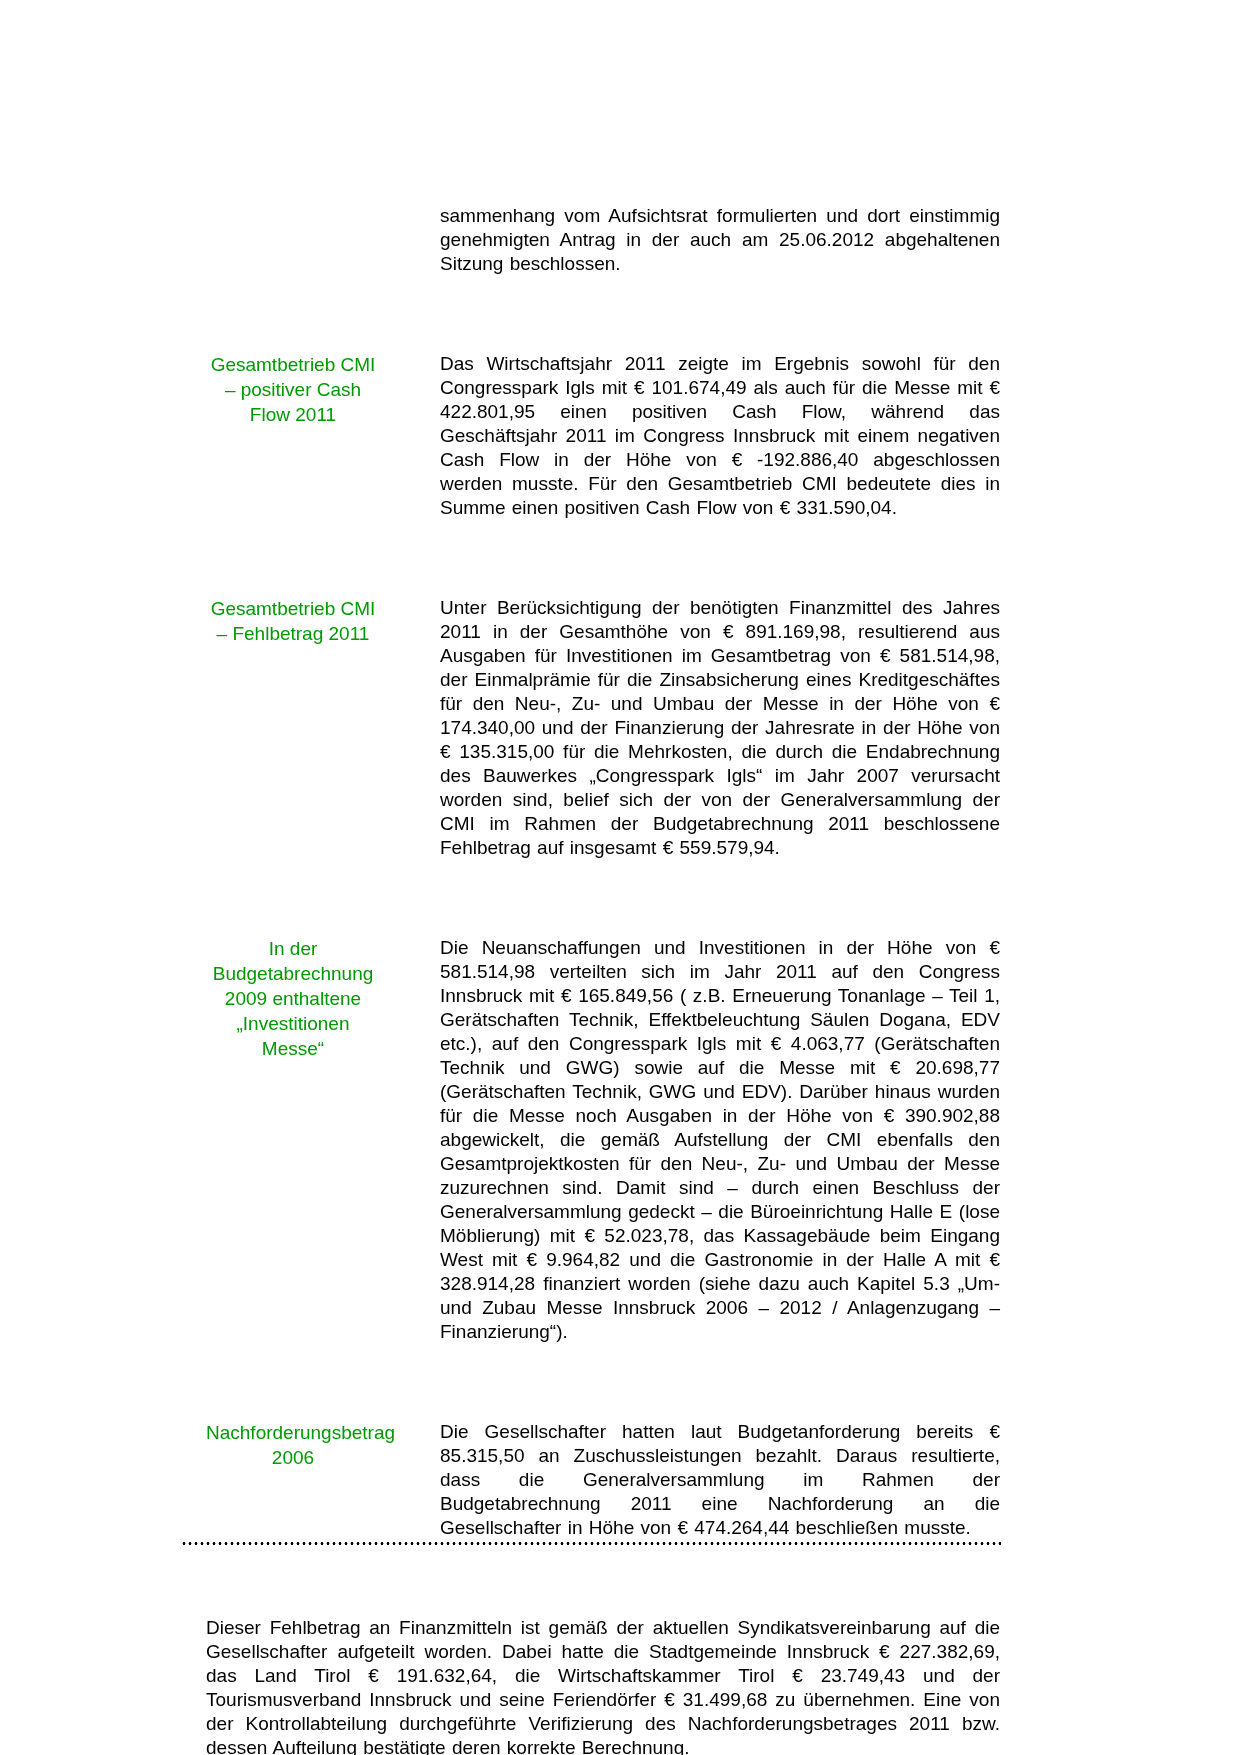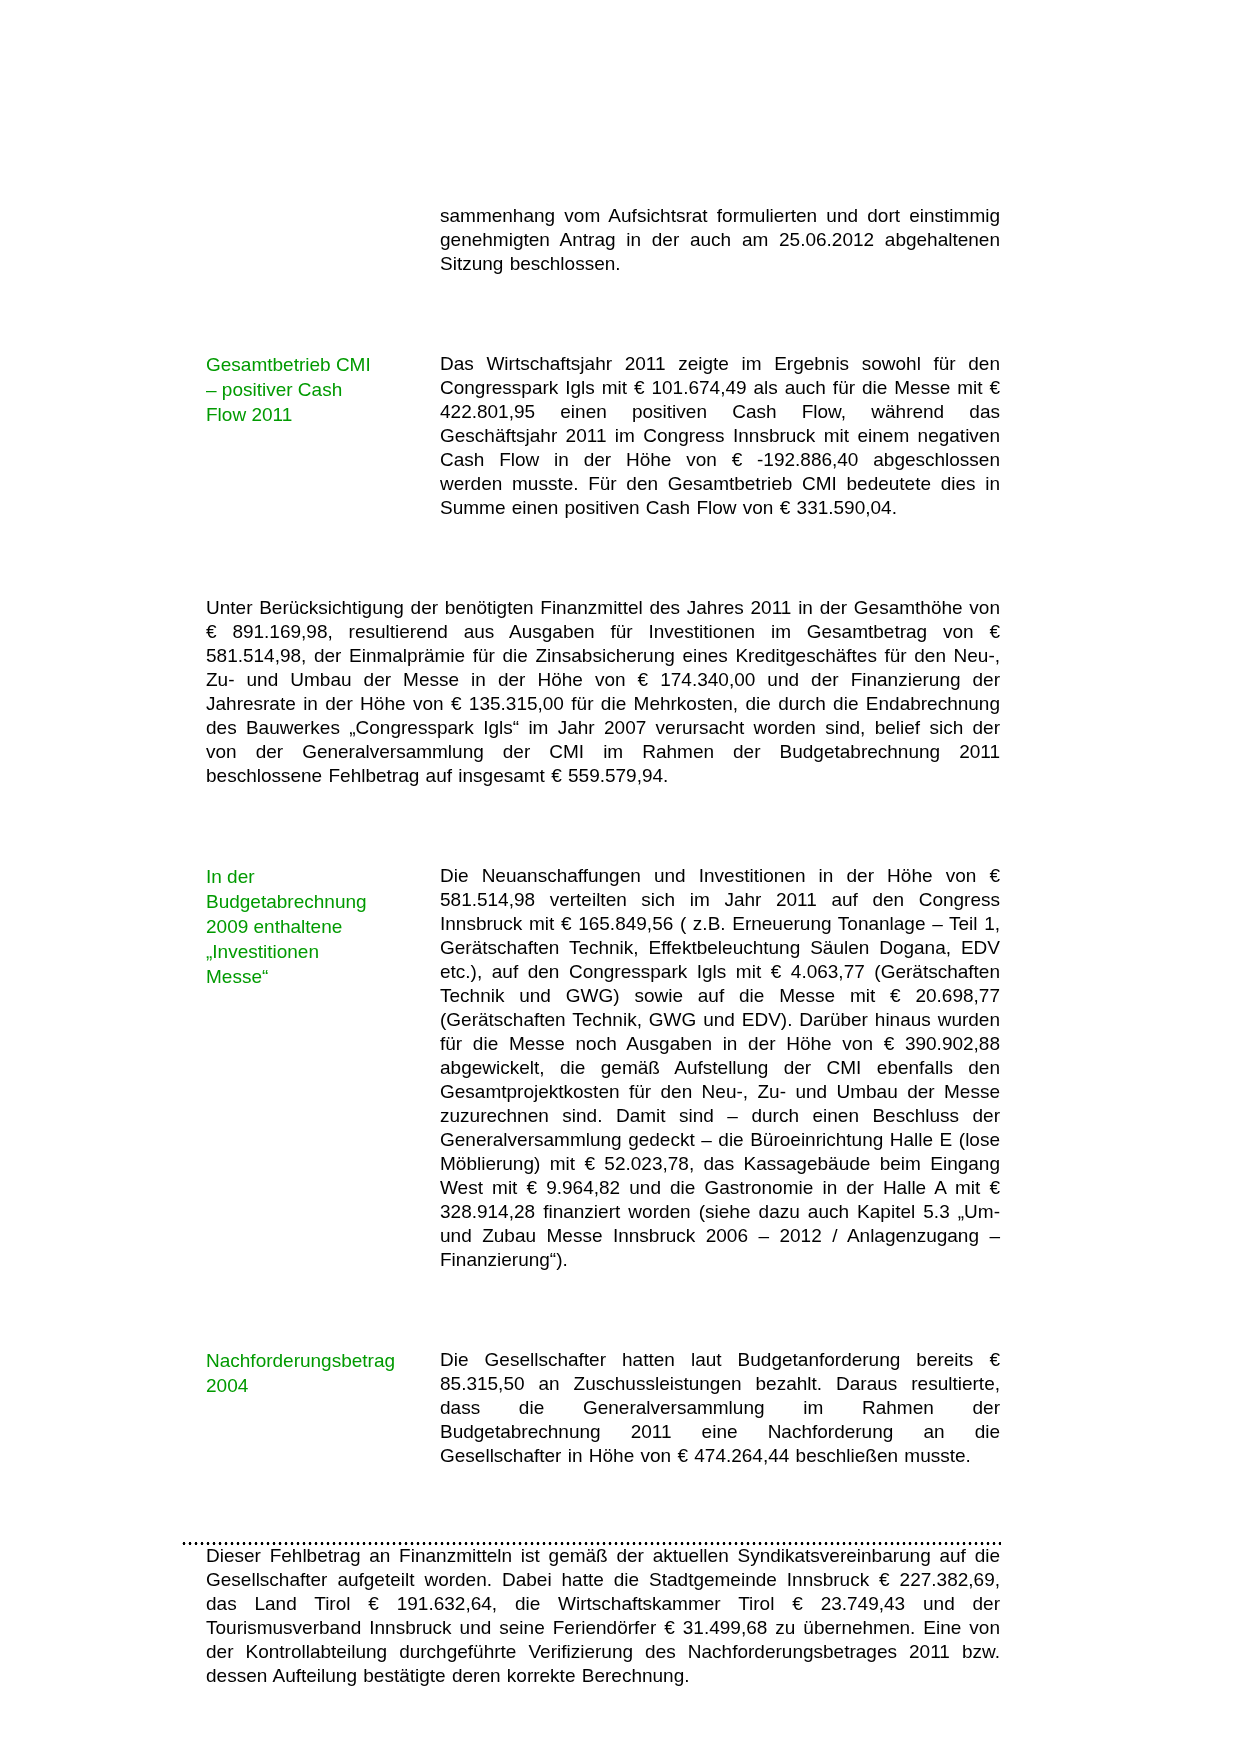--- a/index.html
+++ b/index.html
@@ -26,20 +26,21 @@
     width: 864px;
   }
   .section {
     display: flex;
     margin-bottom: 28px;
   }
   .label-col {
     flex: 0 0 216px;
     width: 216px;
     padding-right: 18px;
+    text-align: center;
   }
   .margin-label {
     display: block;
     color: var(--label-green, #009a00);
     font-size: 19px;
     line-height: 25px;
   }
   .body-col {
     flex: 1 1 auto;
     min-width: 0;
@@ -91,37 +92,40 @@
     <div class="section">
       <div class="label-col">
         <span class="margin-label">Gesamtbetrieb CMI – positiver Cash Flow 2011</span>
       </div>
       <div class="body-col">
         <p>Das Wirtschaftsjahr 2011 zeigte im Ergebnis sowohl für den Congresspark Igls mit € 101.674,49 als auch für die Messe mit € 422.801,95 einen positiven Cash Flow, während das Geschäftsjahr 2011 im Congress Innsbruck mit einem negativen Cash Flow in der Höhe von € -192.886,40 abgeschlossen werden musste. Für den Gesamtbetrieb CMI bedeutete dies in Summe einen positiven Cash Flow von € 331.590,04.</p>
       </div>
     </div>
 
     <div class="section">
+      <div class="label-col">
+        <span class="margin-label">Gesamtbetrieb CMI – Fehlbetrag 2011</span>
+      </div>
       <div class="body-col">
         <p>Unter Berücksichtigung der benötigten Finanzmittel des Jahres 2011 in der Gesamthöhe von € 891.169,98, resultierend aus Ausgaben für Investitionen im Gesamtbetrag von € 581.514,98, der Einmalprämie für die Zinsabsicherung eines Kreditgeschäftes für den Neu-, Zu- und Umbau der Messe in der Höhe von € 174.340,00 und der Finanzierung der Jahresrate in der Höhe von € 135.315,00 für die Mehrkosten, die durch die Endabrechnung des Bauwerkes „Congresspark Igls“ im Jahr 2007 verursacht worden sind, belief sich der von der Generalversammlung der CMI im Rahmen der Budgetabrechnung 2011 beschlossene Fehlbetrag auf insgesamt € 559.579,94.</p>
       </div>
     </div>
 
     <div class="section">
       <div class="label-col">
         <span class="margin-label">In der Budgetabrechnung 2009 enthaltene „Investitionen Messe“</span>
       </div>
       <div class="body-col">
         <p>Die Neuanschaffungen und Investitionen in der Höhe von € 581.514,98 verteilten sich im Jahr 2011 auf den Congress Innsbruck mit € 165.849,56 ( z.B. Erneuerung Tonanlage – Teil 1, Gerätschaften Technik, Effektbeleuchtung Säulen Dogana, EDV etc.), auf den Congresspark Igls mit € 4.063,77 (Gerätschaften Technik und GWG) sowie auf die Messe mit € 20.698,77 (Gerätschaften Technik, GWG und EDV). Darüber hinaus wurden für die Messe noch Ausgaben in der Höhe von € 390.902,88 abgewickelt, die gemäß Aufstellung der CMI ebenfalls den Gesamtprojektkosten für den Neu-, Zu- und Umbau der Messe zuzurechnen sind. Damit sind – durch einen Beschluss der Generalversammlung gedeckt – die Büroeinrichtung Halle E (lose Möblierung) mit € 52.023,78, das Kassagebäude beim Eingang West mit € 9.964,82 und die Gastronomie in der Halle A mit € 328.914,28 finanziert worden (siehe dazu auch Kapitel 5.3 „Um- und Zubau Messe Innsbruck 2006 – 2012 / Anlagenzugang – Finanzierung“).</p>
       </div>
     </div>
 
     <div class="section">
       <div class="label-col">
-        <span class="margin-label">Nachforderungsbetrag 2004</span>
+        <span class="margin-label">Nachforderungsbetrag 2006</span>
       </div>
       <div class="body-col">
         <p>Die Gesellschafter hatten laut Budgetanforderung bereits € 85.315,50 an Zuschussleistungen bezahlt. Daraus resultierte, dass die Generalversammlung im Rahmen der Budgetabrechnung 2011 eine Nachforderung an die Gesellschafter in Höhe von € 474.264,44 beschließen musste.</p>
       </div>
     </div>
 
     <div class="section">
       <div class="body-col">
         <p>Dieser Fehlbetrag an Finanzmitteln ist gemäß der aktuellen Syndikatsvereinbarung auf die Gesellschafter aufgeteilt worden. Dabei hatte die Stadtgemeinde Innsbruck € 227.382,69, das Land Tirol € 191.632,64, die Wirtschaftskammer Tirol € 23.749,43 und der Tourismusverband Innsbruck und seine Feriendörfer € 31.499,68 zu übernehmen. Eine von der Kontrollabteilung durchgeführte Verifizierung des Nachforderungsbetrages 2011 bzw. dessen Aufteilung bestätigte deren korrekte Berechnung.</p>
       </div>

